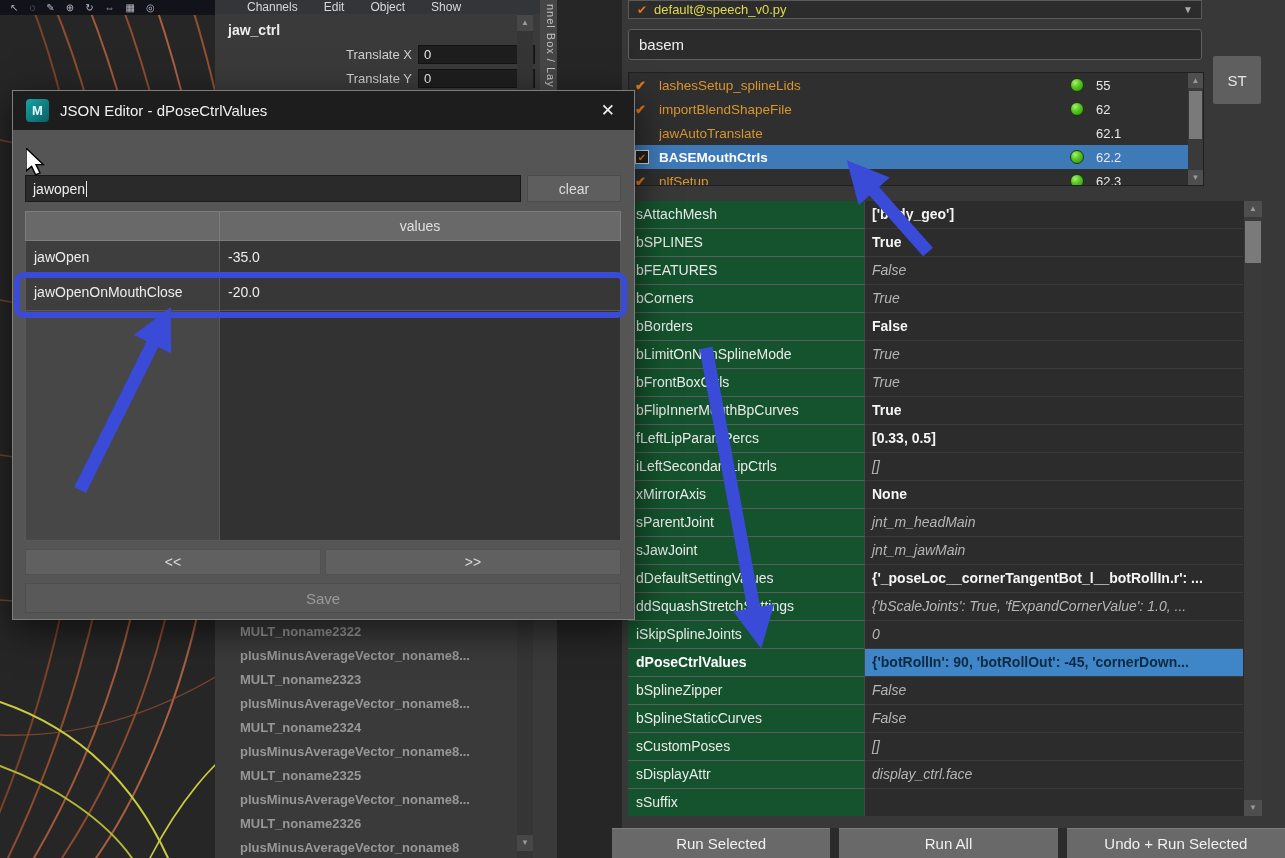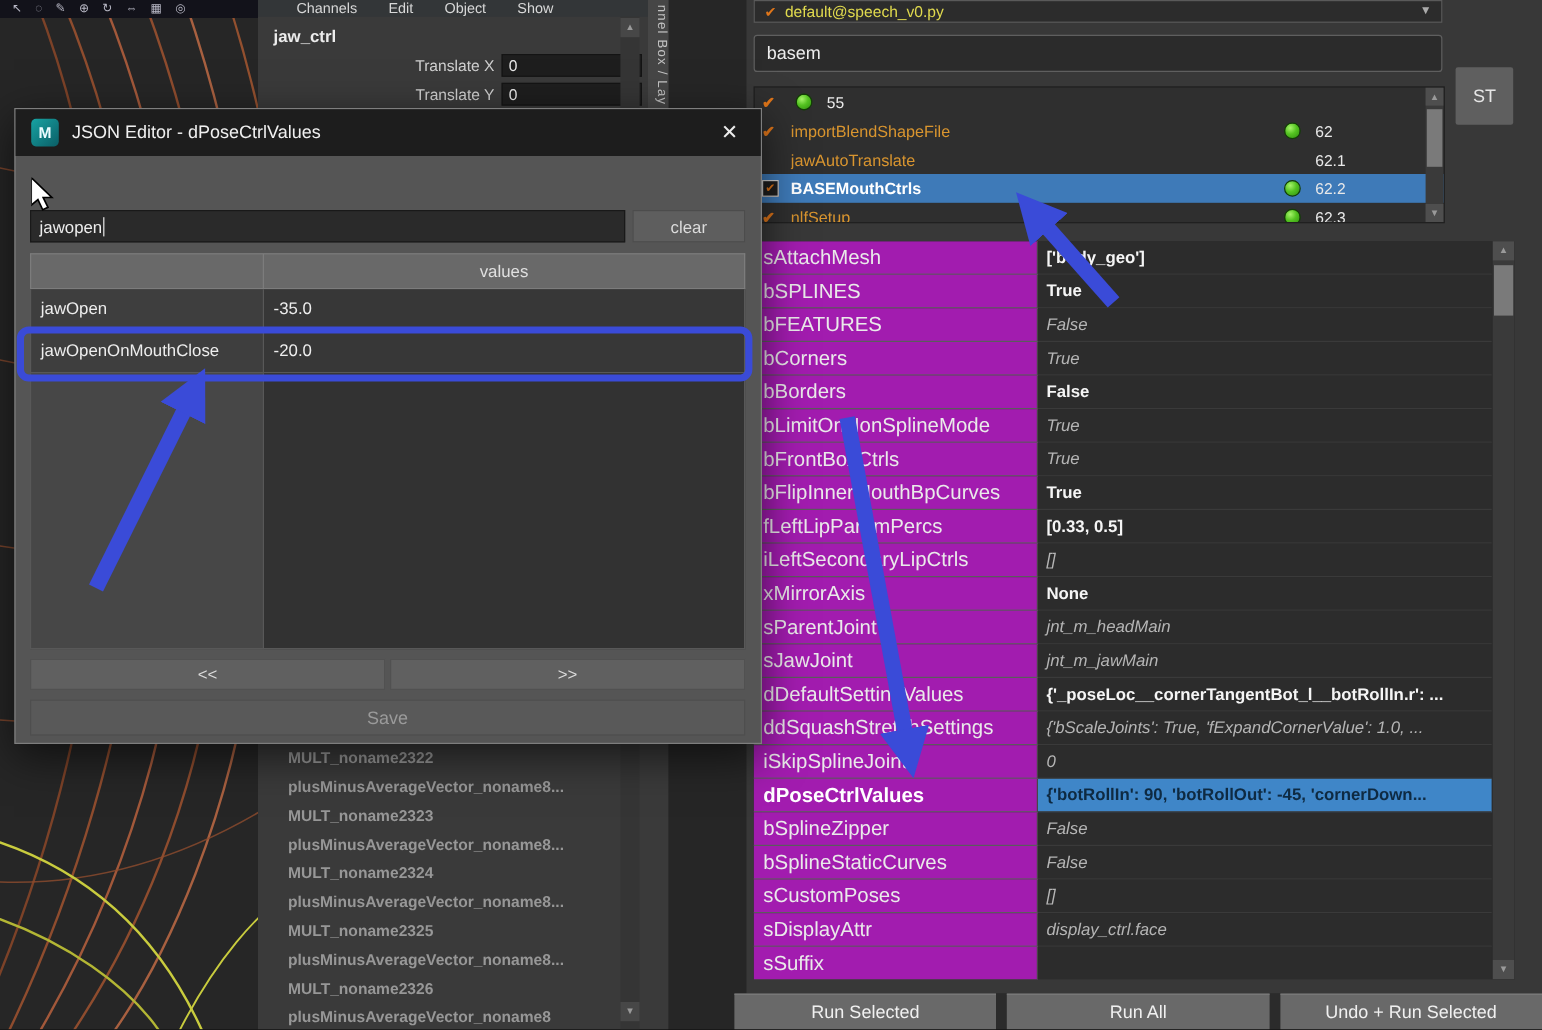--- a/index.html
+++ b/index.html
@@ -57,22 +57,22 @@
   .script-order { width:100px; padding-left:8px; color:#e9e9e9; font-size:13px; }
   .script-row.selected { background:#3e7ab8; }
   .script-row.selected .script-name { color:#ffffff; font-weight:bold; }
   .vscroll { position:absolute; right:0; top:0; bottom:0; background:#3a3a3a; }
   .vs-btn { position:absolute; left:0; width:100%; height:15px; background:#4e4e4e; color:#9a9a9a;
             font-size:8px; text-align:center; line-height:15px; }
   .vs-thumb { position:absolute; left:1px; right:1px; background:#7a7a7a; }
 
   #attr-table { position:absolute; left:6px; top:201px; width:634px; height:615px; background:#2c2c2c; overflow:hidden; }
   .attr-row { display:flex; height:28px; width:615px; }
-  .attr-name { width:237px; background:#a21caf; border-bottom:1px solid #5c5c5c; border-right:1px solid #474747;
-               color:#eaeaea; font-size:17px; line-height:27px; padding-left:8px; white-space:nowrap; overflow:hidden; }
+  .attr-name { width:237px; background:#14532d; border-bottom:1px solid #5c5c5c; border-right:1px solid #474747;
+               color:#eaeaea; font-size:14px; line-height:27px; padding-left:8px; white-space:nowrap; overflow:hidden; }
   .attr-value { flex:1; background:#2c2c2c; border-bottom:1px solid #3a3a3a; color:#b5b5b5; font-style:italic;
                 font-size:14px; line-height:27px; padding-left:7px; white-space:nowrap; overflow:hidden; }
   .attr-value.strong { font-style:normal; font-weight:bold; color:#f5f5f5; }
   .attr-row.selected .attr-name { font-weight:bold; color:#ffffff; }
   .attr-row.selected .attr-value { background:#3f86c8; color:#0e2a42; font-style:normal; font-weight:bold; }
 
   #footer { position:absolute; left:612px; top:828px; width:673px; height:30px; background:#2b2b2b;
             display:flex; gap:9px; z-index:3; }
   .run-btn { flex:1; background:#696969; border-top:1px solid #7d7d7d; color:#f0f0f0; font-size:15px;
              display:flex; align-items:center; justify-content:center; }
@@ -208,20 +208,21 @@
     <div id="st-button">ST</div>
 
     <div id="script-list">
       <div>
 
           <div class="script-row">
             <span class="script-check-zone">
               <span class="script-check">✔</span>
 
             </span>
+            <span class="script-name">lashesSetup_splineLids</span>
             <span class="script-dot-zone">
               <span class="status-dot"></span>
             </span>
             <span class="script-order">55</span>
           </div>
 
           <div class="script-row">
             <span class="script-check-zone">
               <span class="script-check">✔</span>
 

